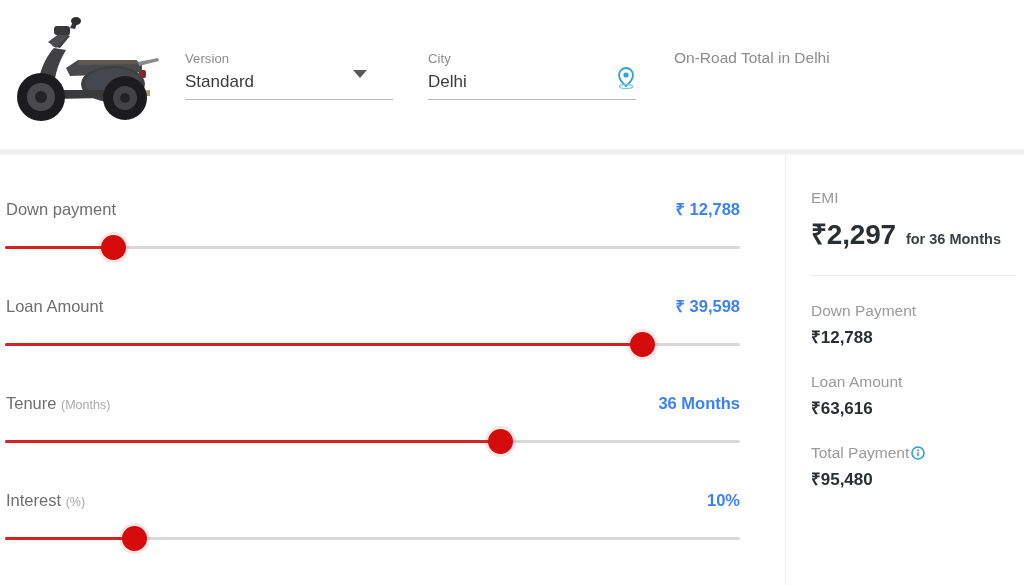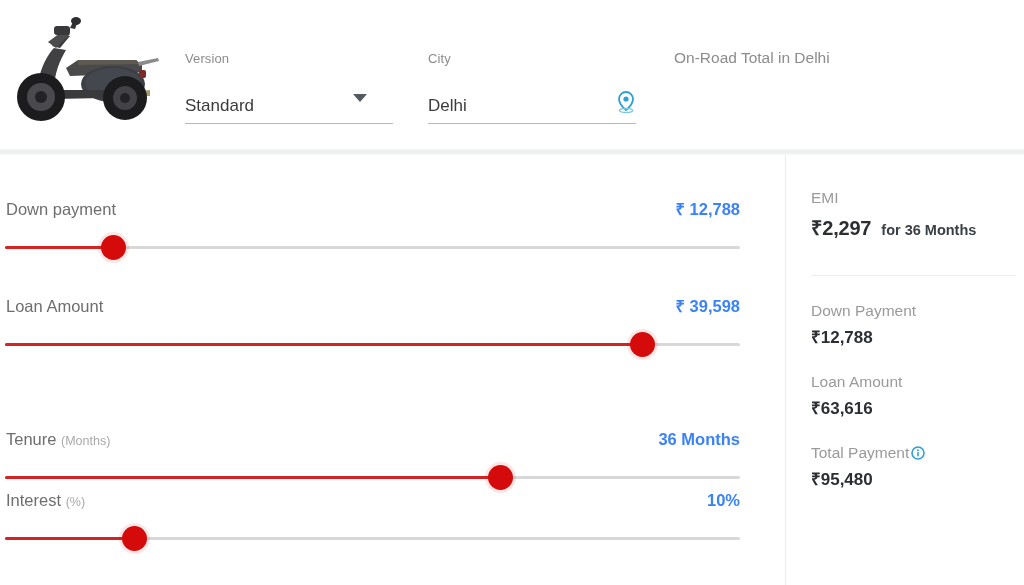--- a/index.html
+++ b/index.html
@@ -20,21 +20,21 @@
     position: absolute; left: 8px; top: 16px; width: 152px; height: 112px;
   }
   .vehicle-thumb svg { display: block; width: 152px; height: 112px; }
 
   .field { position: absolute; }
   .field-label {
     font-size: 13px; color: #8c8c8c; letter-spacing: .1px;
     line-height: 18px; white-space: nowrap;
   }
   .field-value-row {
-    position: relative; margin-top: 26px; height: 26px;
+    position: relative; margin-top: 2px; height: 26px;
   }
   .field-value {
     font-size: 17px; color: #3b3b3b; line-height: 24px; white-space: nowrap;
   }
   .field-underline {
     position: absolute; left: 0; bottom: -4px; height: 1px; background: #b8b8b8;
   }
   .chevron-down {
     position: absolute; right: 28px; top: 0px;
     width: 0; height: 0;
@@ -93,32 +93,32 @@
     background: #d32323; border-radius: 2px;
   }
   .slider-thumb {
     position: absolute; top: -10px; width: 25px; height: 25px; margin-left: -12px;
     background: #d50a0a; border-radius: 50%;
     box-shadow: 0 0 0 3px rgba(213,10,10,0.10);
   }
 
   #group-down { top: 42px; }
   #group-loan { top: 139px; }
-  #group-tenure { top: 236px; margin-top: 36px; }
+  #group-tenure { top: 236px; }
   #group-interest { top: 333px; }
 
   
   .summary {
     position: absolute; left: 785px; top: 155px; width: 239px; height: 430px;
     background: #ffffff; border-left: 1px solid #ececec; padding-left: 34px;
   }
   .summary-emi { position: absolute; left: 25px; top: 33px; width: 214px; }
   .emi-label { font-size: 15.5px; color: #9a9a9a; line-height: 20px; }
   .emi-row { margin-top: 6px; display: flex; align-items: baseline; white-space: nowrap; }
-  .emi-amount { font-size: 20px; font-weight: bold; color: #2b2f33; letter-spacing: -.2px; }
+  .emi-amount { font-size: 28px; font-weight: bold; color: #2b2f33; letter-spacing: -.2px; }
   .emi-term { margin-left: 10px; font-size: 14.5px; font-weight: bold; color: #3a4045; }
 
   .summary-divider {
     position: absolute; left: 25px; top: 120px; width: 205px; height: 1px; background: #ededed;
   }
 
   .summary-items { position: absolute; left: 25px; top: 145px; width: 214px; }
   .summary-item { margin-bottom: 22px; }
   .summary-item:last-child { margin-bottom: 0; }
   .si-label {

